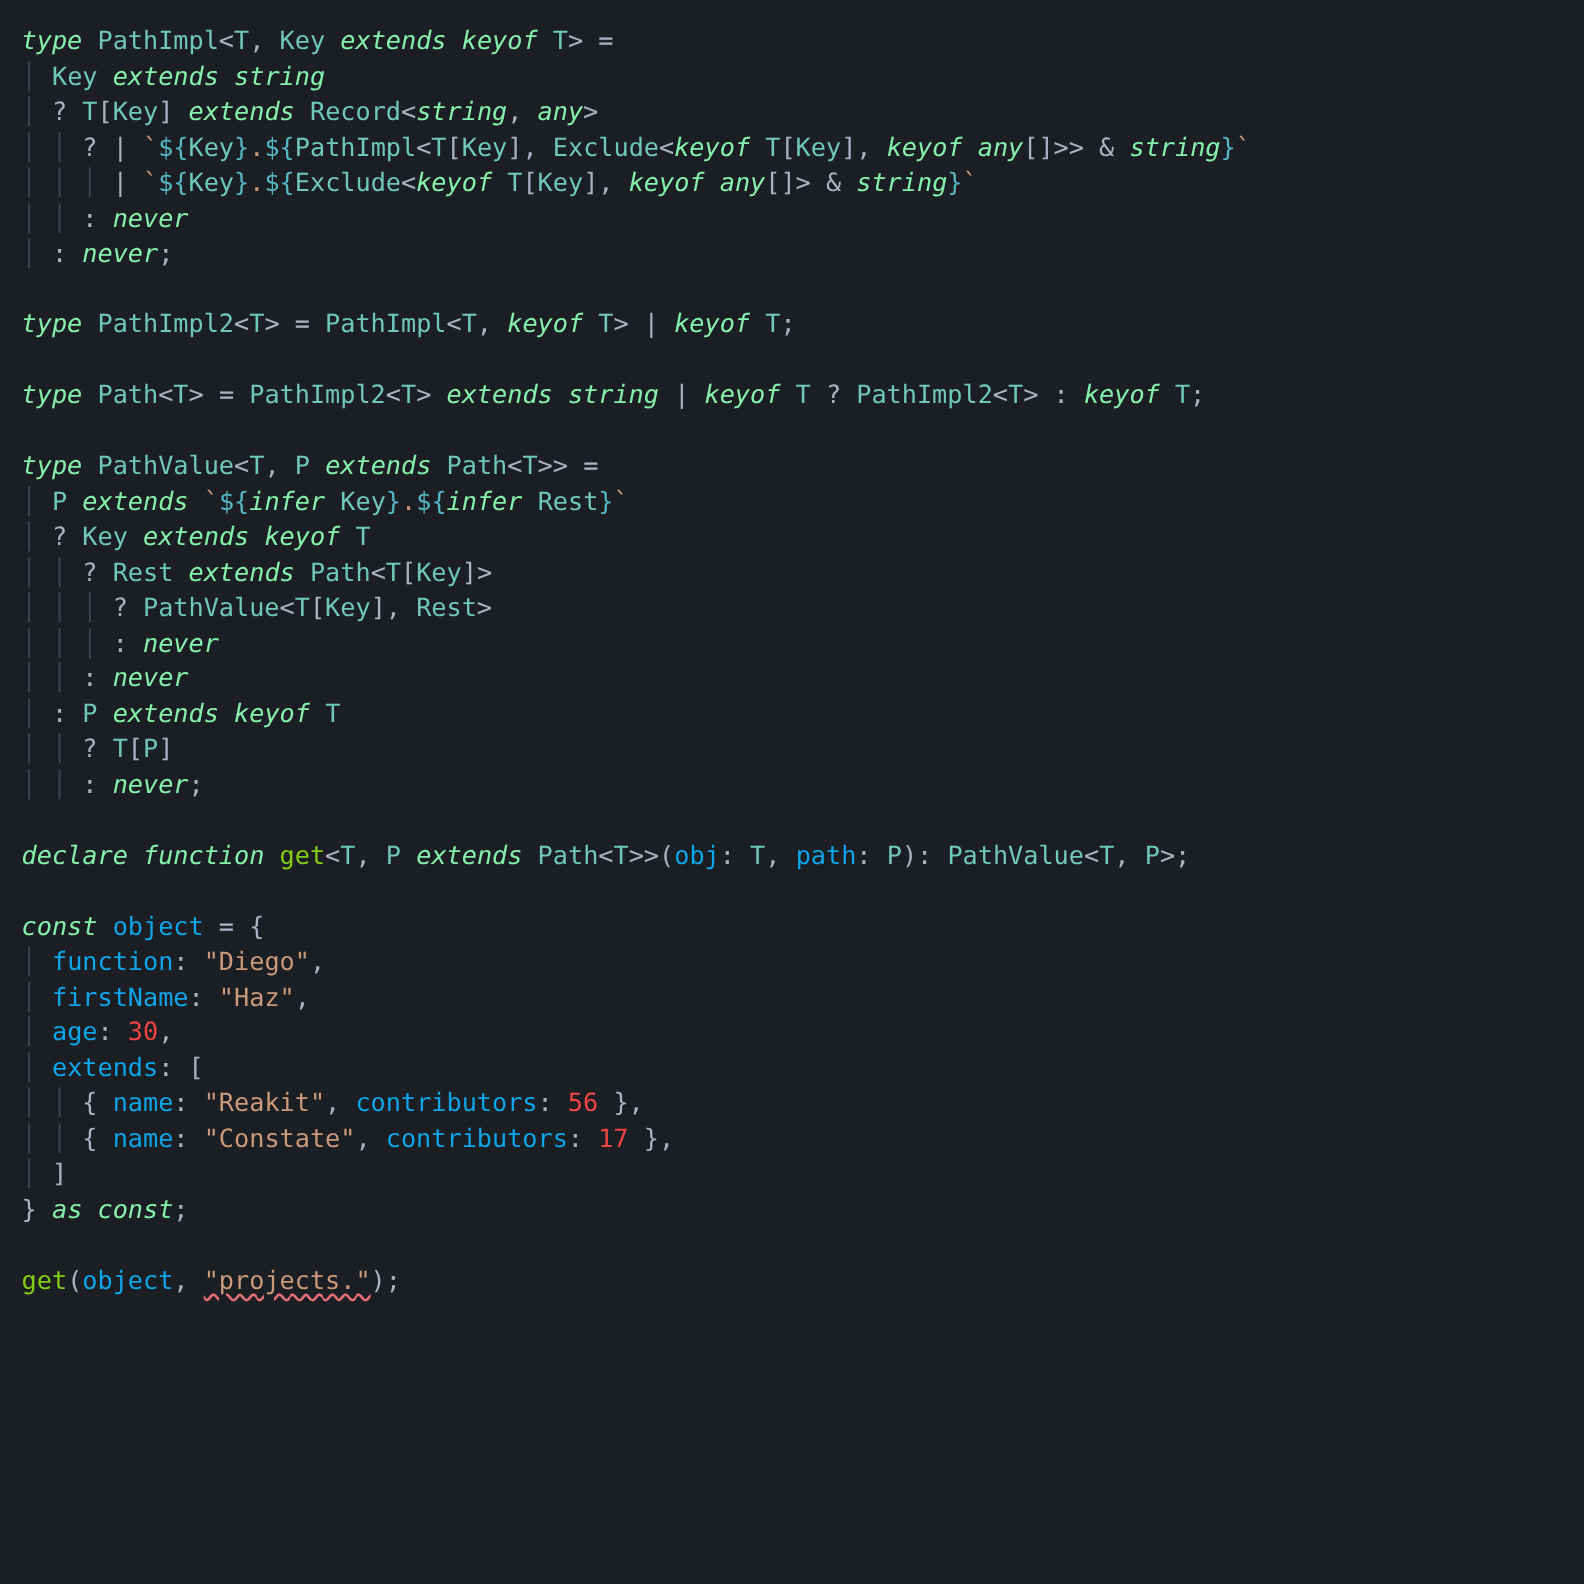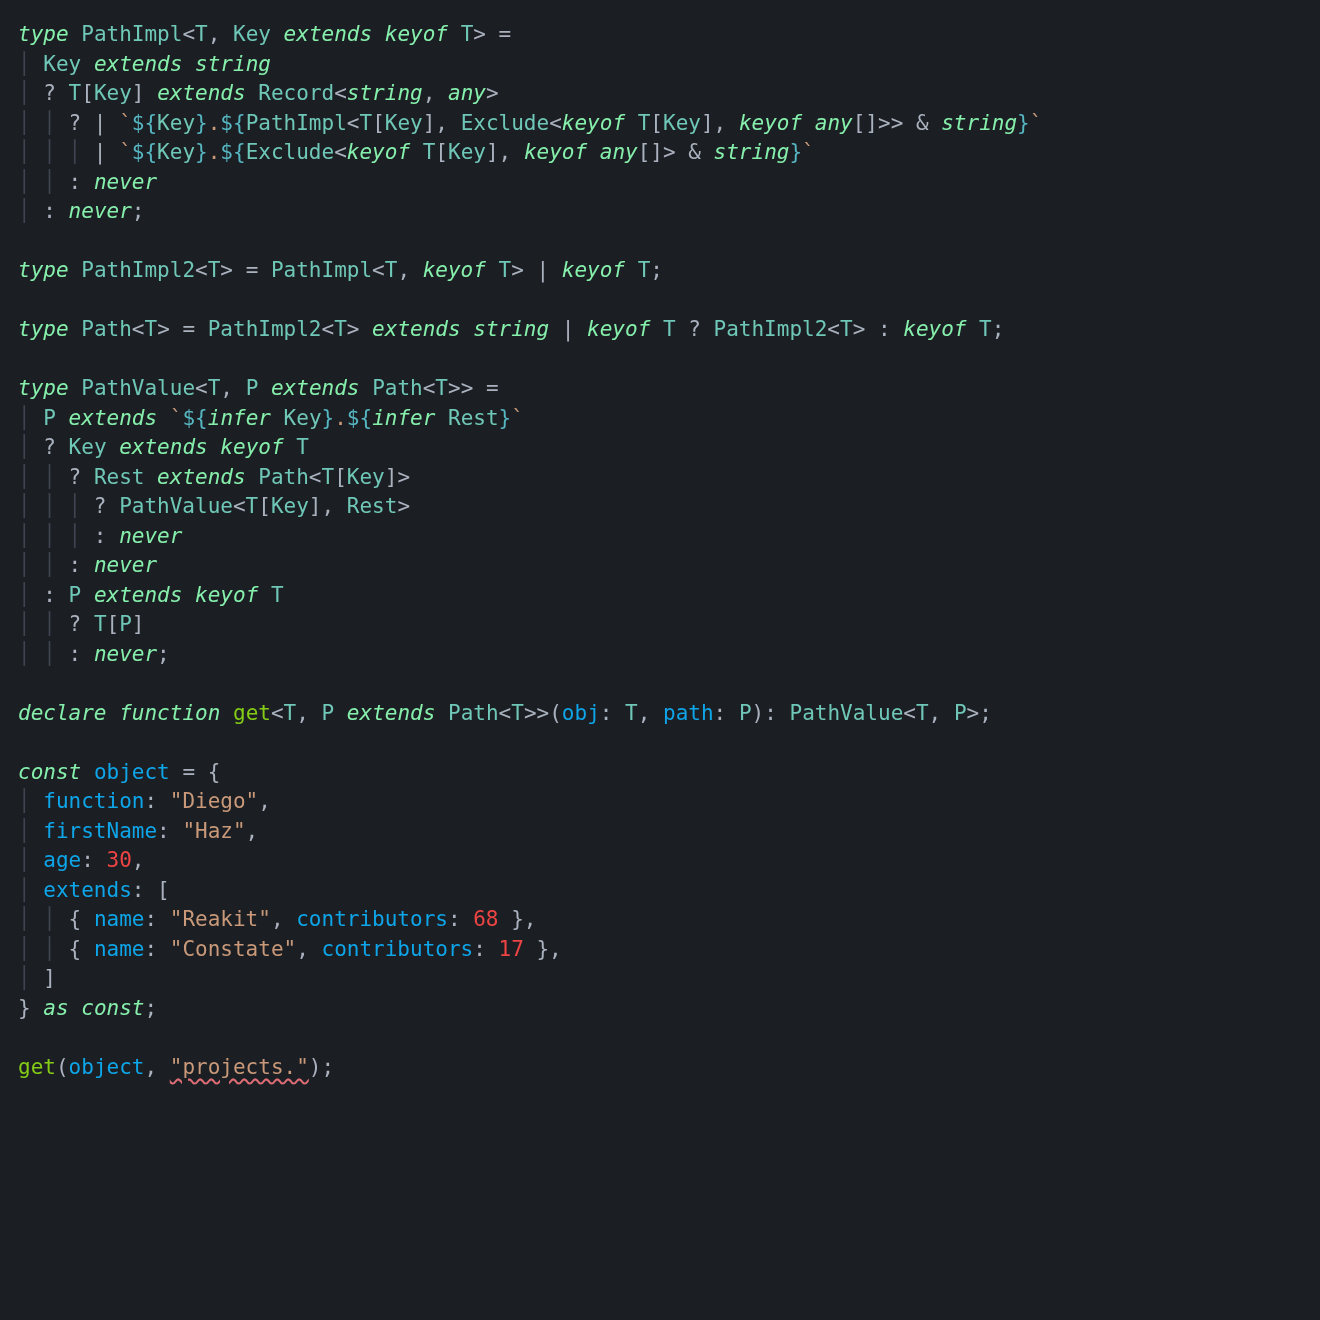--- a/index.html
+++ b/index.html
@@ -62,19 +62,19 @@
 <span><span class="guide">│ │ </span><span class="c-punct">? </span><span class="c-type">T</span><span class="c-punct">[</span><span class="c-type">P</span><span class="c-punct">]</span></span>
 <span><span class="guide">│ │ </span><span class="c-punct">: </span><span class="c-keyword">never</span><span class="c-punct">;</span></span>
 <span></span>
 <span><span class="c-keyword">declare</span> <span class="c-keyword">function</span> <span class="c-func">get</span><span class="c-punct">&lt;</span><span class="c-type">T</span><span class="c-punct">, </span><span class="c-type">P</span> <span class="c-keyword">extends</span> <span class="c-type">Path</span><span class="c-punct">&lt;</span><span class="c-type">T</span><span class="c-punct">&gt;&gt;(</span><span class="c-param">obj</span><span class="c-punct">: </span><span class="c-type">T</span><span class="c-punct">, </span><span class="c-param">path</span><span class="c-punct">: </span><span class="c-type">P</span><span class="c-punct">): </span><span class="c-type">PathValue</span><span class="c-punct">&lt;</span><span class="c-type">T</span><span class="c-punct">, </span><span class="c-type">P</span><span class="c-punct">&gt;;</span></span>
 <span></span>
 <span><span class="c-keyword">const</span> <span class="c-param">object</span><span class="c-punct"> = {</span></span>
 <span><span class="guide">│ </span><span class="c-param">function</span><span class="c-punct">: </span><span class="c-string">"Diego"</span><span class="c-punct">,</span></span>
 <span><span class="guide">│ </span><span class="c-param">firstName</span><span class="c-punct">: </span><span class="c-string">"Haz"</span><span class="c-punct">,</span></span>
 <span><span class="guide">│ </span><span class="c-param">age</span><span class="c-punct">: </span><span class="c-number">30</span><span class="c-punct">,</span></span>
 <span><span class="guide">│ </span><span class="c-param">extends</span><span class="c-punct">: [</span></span>
-<span><span class="guide">│ │ </span><span class="c-punct">{ </span><span class="c-param">name</span><span class="c-punct">: </span><span class="c-string">"Reakit"</span><span class="c-punct">, </span><span class="c-param">contributors</span><span class="c-punct">: </span><span class="c-number">68</span><span class="c-punct"> },</span></span>
+<span><span class="guide">│ │ </span><span class="c-punct">{ </span><span class="c-param">name</span><span class="c-punct">: </span><span class="c-string">"Reakit"</span><span class="c-punct">, </span><span class="c-param">contributors</span><span class="c-punct">: </span><span class="c-number">56</span><span class="c-punct"> },</span></span>
 <span><span class="guide">│ │ </span><span class="c-punct">{ </span><span class="c-param">name</span><span class="c-punct">: </span><span class="c-string">"Constate"</span><span class="c-punct">, </span><span class="c-param">contributors</span><span class="c-punct">: </span><span class="c-number">17</span><span class="c-punct"> },</span></span>
 <span><span class="guide">│ </span><span class="c-punct">]</span></span>
 <span><span class="c-punct">} </span><span class="c-keyword">as</span> <span class="c-keyword">const</span><span class="c-punct">;</span></span>
 <span></span>
 <span><span class="c-func">get</span><span class="c-punct">(</span><span class="c-param">object</span><span class="c-punct">, </span><span class="c-string err">"projects."</span><span class="c-punct">);</span></span>
 </pre>
 
 </body></html>

